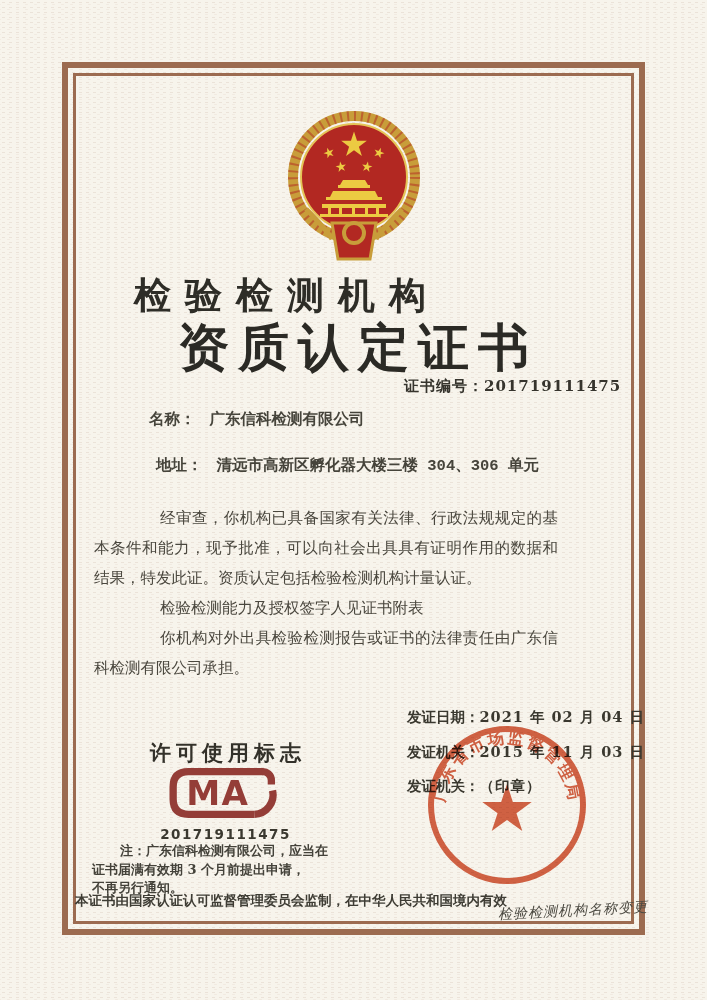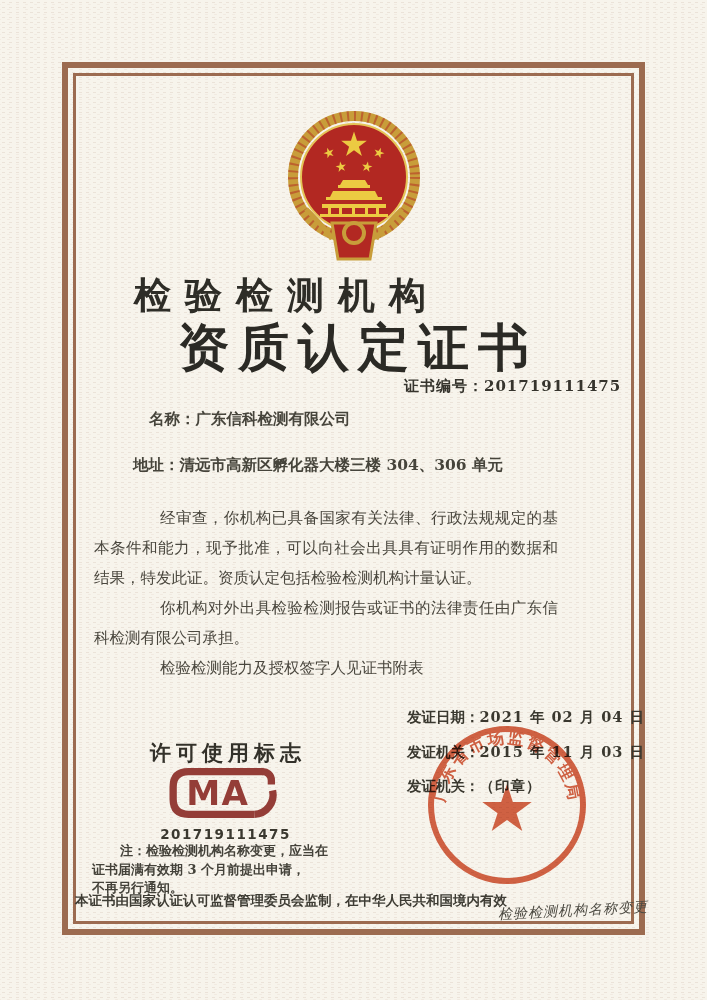--- a/index.html
+++ b/index.html
@@ -38,23 +38,23 @@
   }
   .title2 {
     left: 0; top: 314px; width: 707px; text-align: center;
     font-size: 51px; font-weight: bold; letter-spacing: 9px;
     padding-left: 9px; color: #2b2a25;
   }
   .cert-no {
     left: 404px; top: 377px; font-size: 15px; font-weight: bold;
     letter-spacing: 1px; color: #36342d;
   }
-  .field-row { display: flex; font-size: 15.5px; font-weight: 600; color: #46443b; }
+  .field-row { display: flex; gap: 14px; font-size: 15.5px; font-weight: 600; color: #46443b; }
   .row-name { left: 149px; top: 409px; }
-  .row-addr { left: 133px; top: 455px; }
+  .row-addr { left: 156px; top: 455px; font-family: Liberation Mono, monospace; }
 
   .body-block {
     left: 94px; top: 503px; width: 464px;
     font-size: 15.5px; line-height: 30px; color: #4a473e;
     text-align: justify;
   }
   .body-block p { text-indent: 66px; margin: 0; }
 
   .dates { left: 407px; top: 706px; font-size: 14.5px; font-weight: bold; color: #3a382f; }
   .dates .drow { display: flex; margin-bottom: 13.5px; height: 21px; align-items: flex-end;}
@@ -147,22 +147,22 @@
     <span>名称：</span>
     <span>广东信科检测有限公司</span>
   </div>
   <div class="abs field-row row-addr">
     <span>地址：</span>
     <span>清远市高新区孵化器大楼三楼 304、306 单元</span>
   </div>
 
   <div class="abs body-block">
     <p>经审查，你机构已具备国家有关法律、行政法规规定的基本条件和能力，现予批准，可以向社会出具具有证明作用的数据和结果，特发此证。资质认定包括检验检测机构计量认证。</p>
+    <p>检验检测能力及授权签字人见证书附表</p>
     <p>你机构对外出具检验检测报告或证书的法律责任由广东信科检测有限公司承担。</p>
-    <p>检验检测能力及授权签字人见证书附表</p>
   </div>
 
   <div class="abs dates">
     <div class="drow">
       <span>发证日期：</span>
       <span class="dval">2021 年 02 月 04 日</span>
     </div>
     <div class="drow">
       <span>发证机关：</span>
       <span class="dval">2015 年 11 月 03 日</span>
@@ -191,21 +191,21 @@
       <path d="M 162,15 L 40,15 Q 15,15 15,40 L 15,60 Q 15,85 40,85 L 148,85"></path>
       <path d="M 160,15 A 14,14 0 0 1 176,29 L 176,36"></path>
       <path d="M 148,85 A 32,32 0 0 0 178,46"></path>
     </g>
     <text x="88" y="70" text-anchor="middle" font-size="56" font-weight="bold" fill="#943d37" font-family="DejaVu Sans, sans-serif" letter-spacing="2">MA</text>
   </svg>
 
   <div class="abs cma-num">201719111475</div>
 
   <div class="abs note">
-    <div class="n1">注：检验检测机构名称变更，应当在</div>
+    <div class="n1">注：广东信科检测有限公司，应当在</div>
     <div>证书届满有效期 3 个月前提出申请，</div>
     <div>不再另行通知。</div>
   </div>
 
   <div class="abs footer">本证书由国家认证认可监督管理委员会监制，在中华人民共和国境内有效</div>
 
   <div class="abs annotation">检验检测机构名称变更</div>
 
 </div>
 

